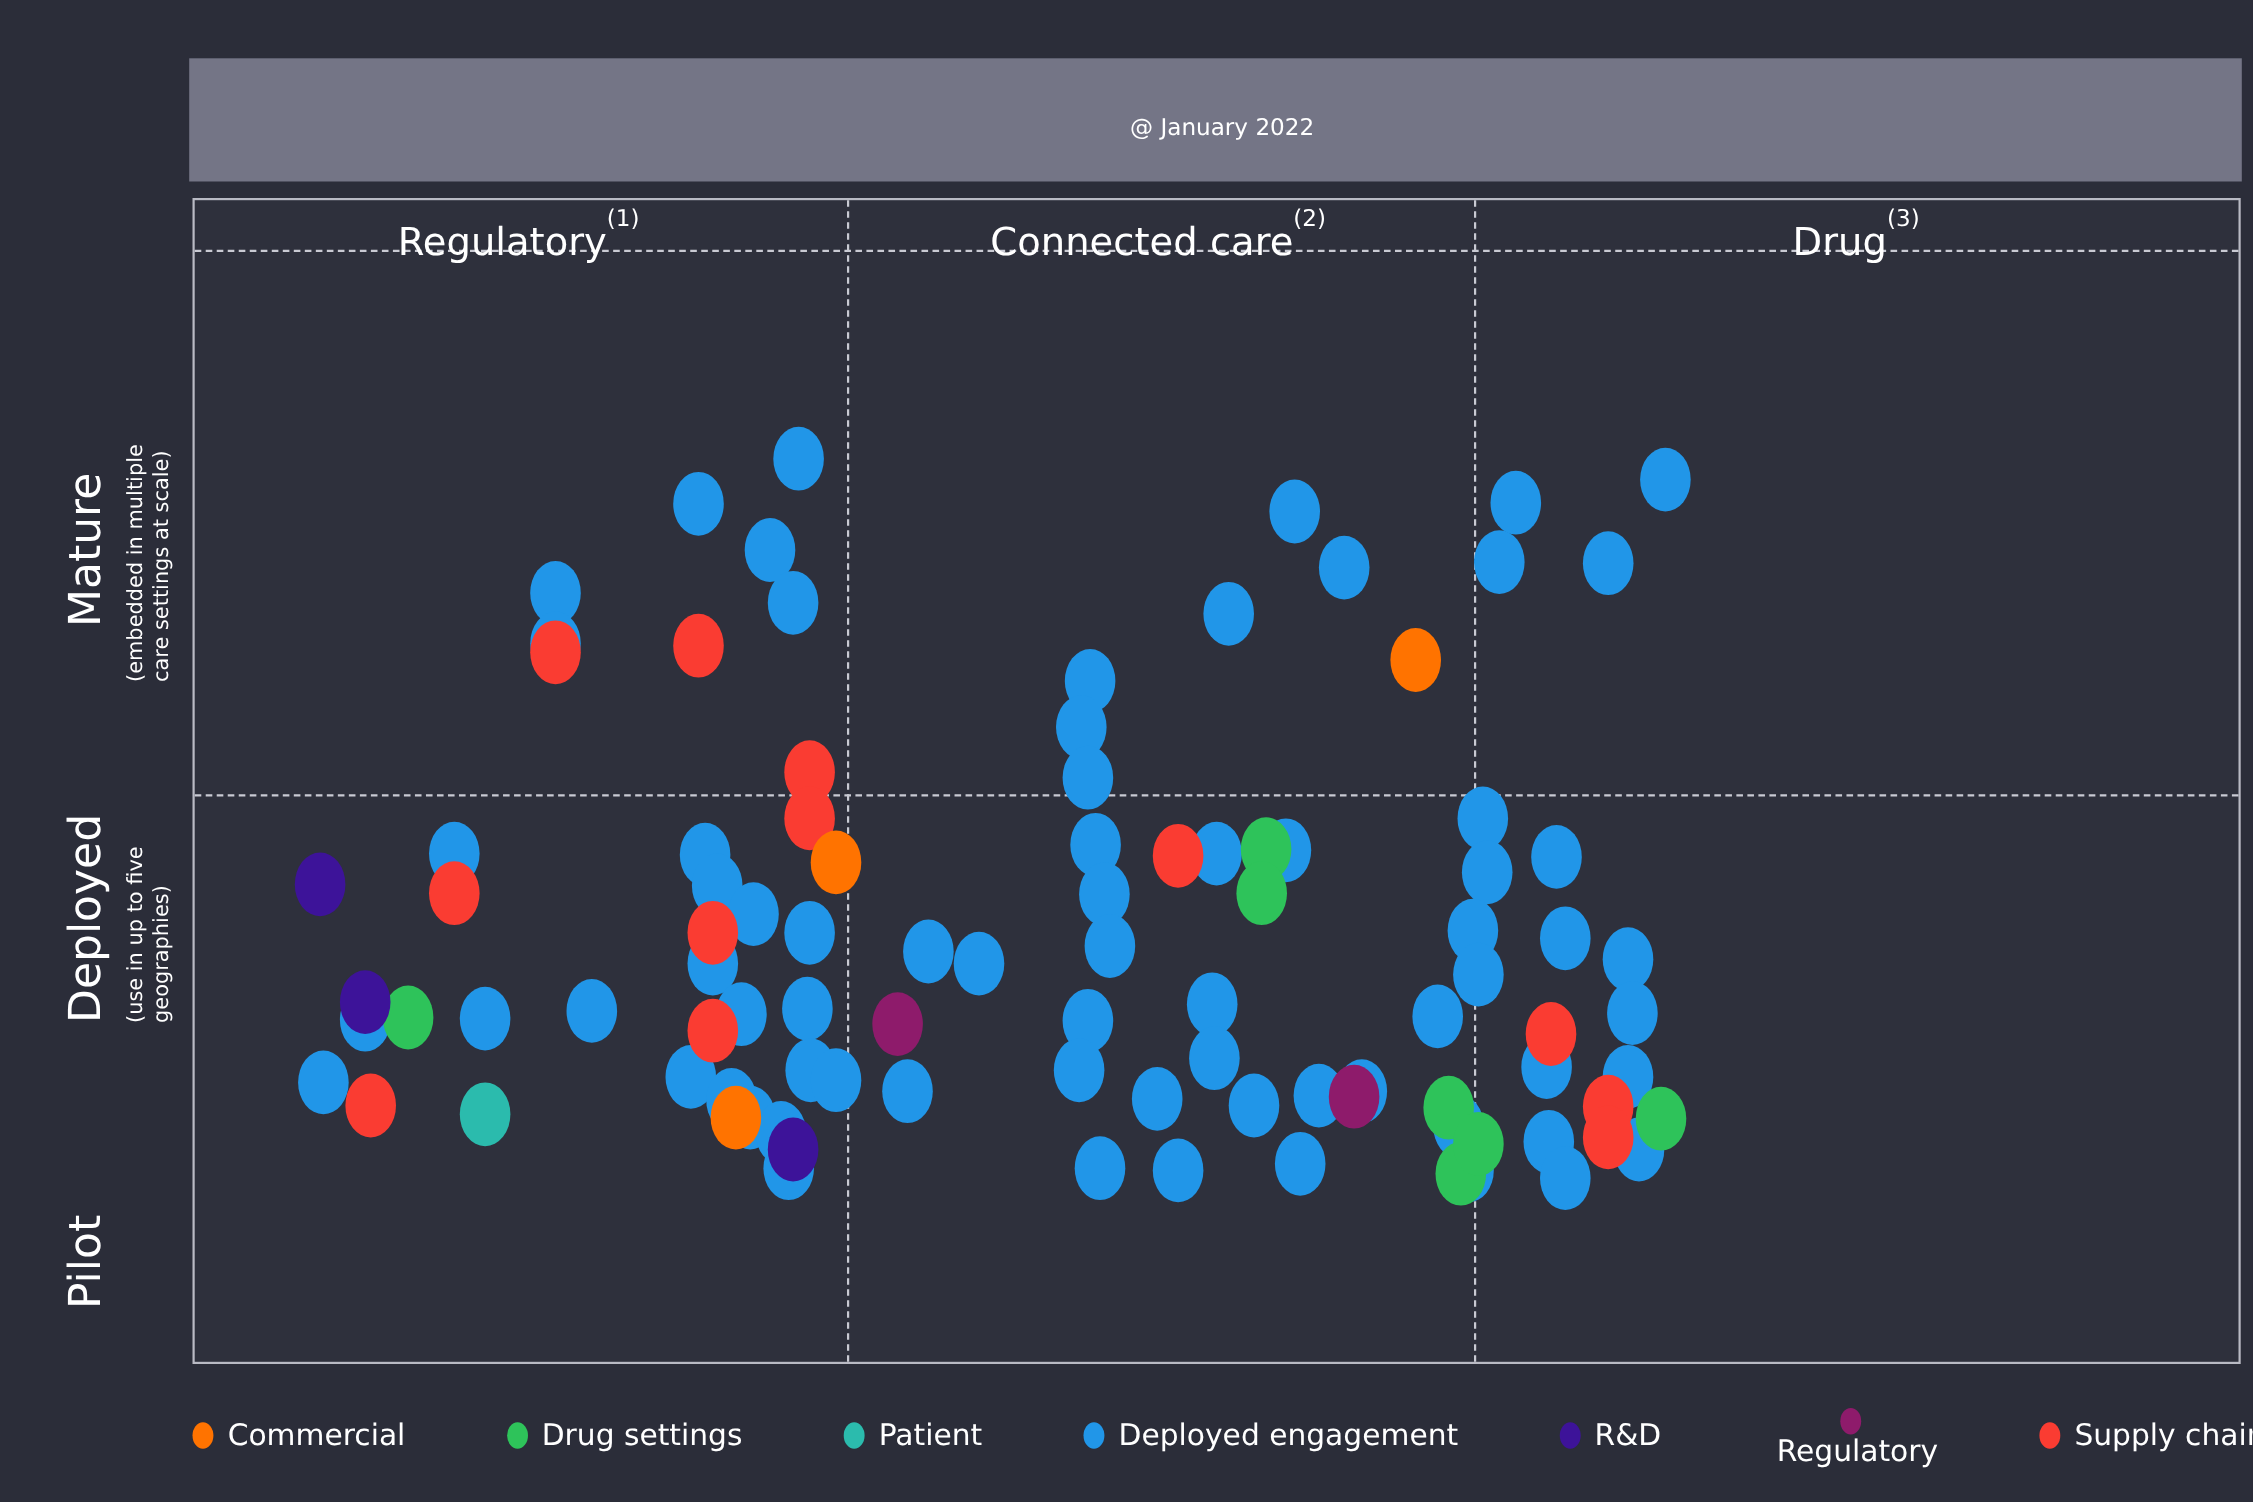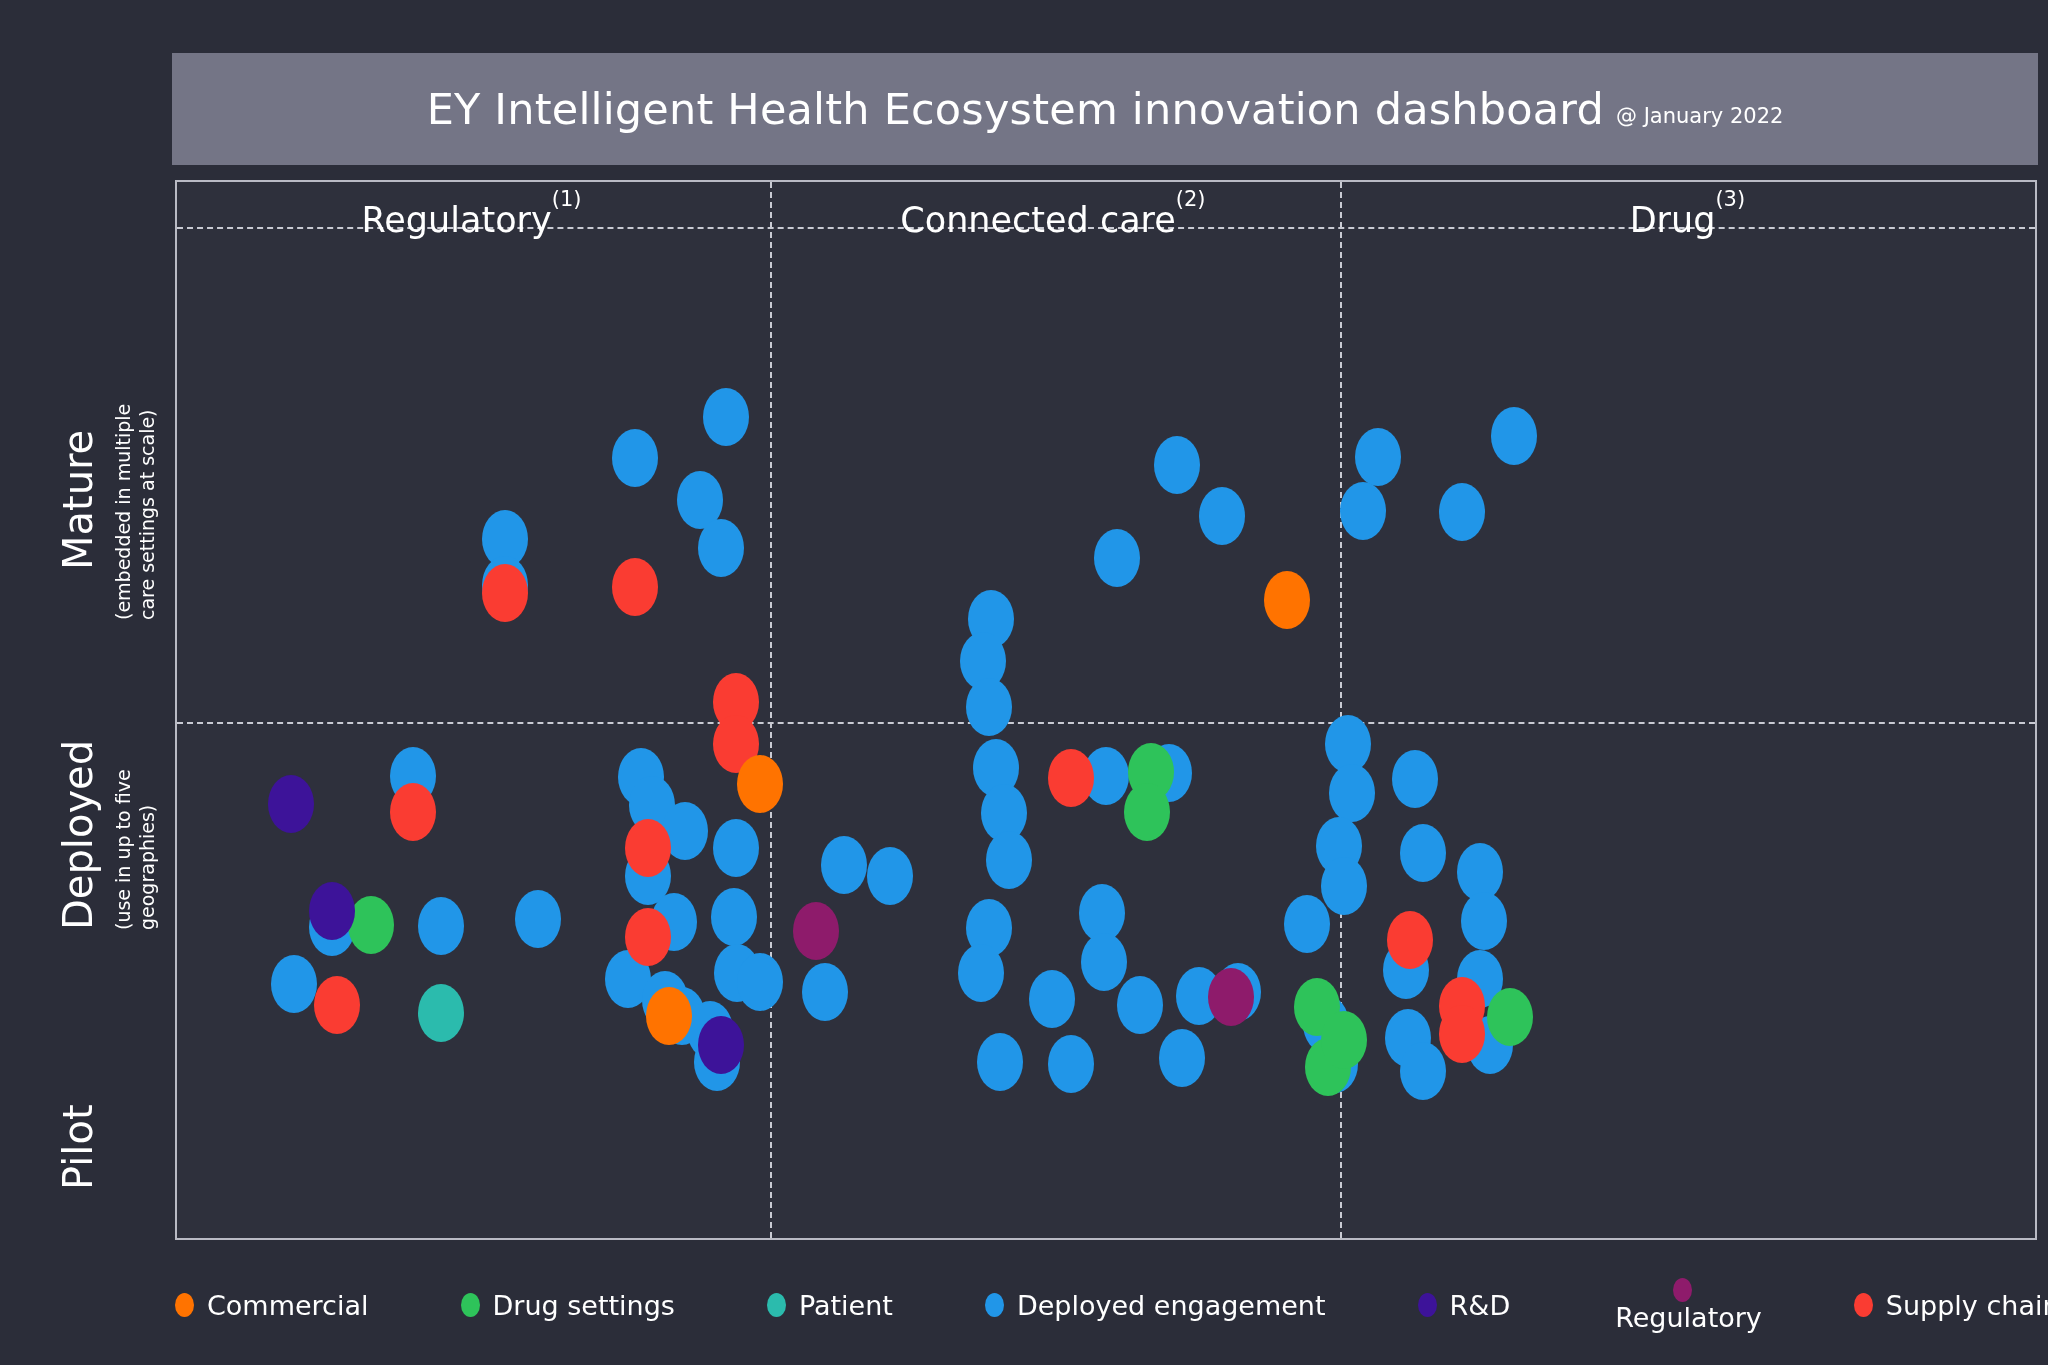--- a/index.html
+++ b/index.html
@@ -121,21 +121,20 @@
   }
 
   
   #legend {
     position: absolute;
     left: 175px;
     top: 1280px;
     width: 1862px;
     height: 50px;
     display: flex;
-    align-items: center;
   }
   .legend-item {
     display: flex;
     align-items: center;
     white-space: nowrap;
   }
   .legend-dot {
     width: 19px;
     height: 24px;
     border-radius: 50%;
@@ -146,21 +145,20 @@
     font-size: 27px;
     margin-left: 13px;
   }
 </style>
 </head>
 <body>
 
 <div id="root">
 
   <div id="title-bar">
-    <span id="title-text">EY Intelligent Health Ecosystem innovation dashboard</span>
     <span id="title-date">@ January 2022</span>
   </div>
 
   <div class="yaxis-group">
     <div class="yaxis-main" id="y-main-0" style="left: 55px; top: 570px;">Mature</div>
     <div class="yaxis-sub" id="y-sub-0" style="left: 112px; top: 620px;">(embedded in multiple care settings at scale)</div>
 
     <div class="yaxis-main" id="y-main-1" style="left: 55px; top: 930px;">Deployed</div>
     <div class="yaxis-sub" id="y-sub-1" style="left: 112px; top: 930px;">(use in up to five geographies)</div>
 

